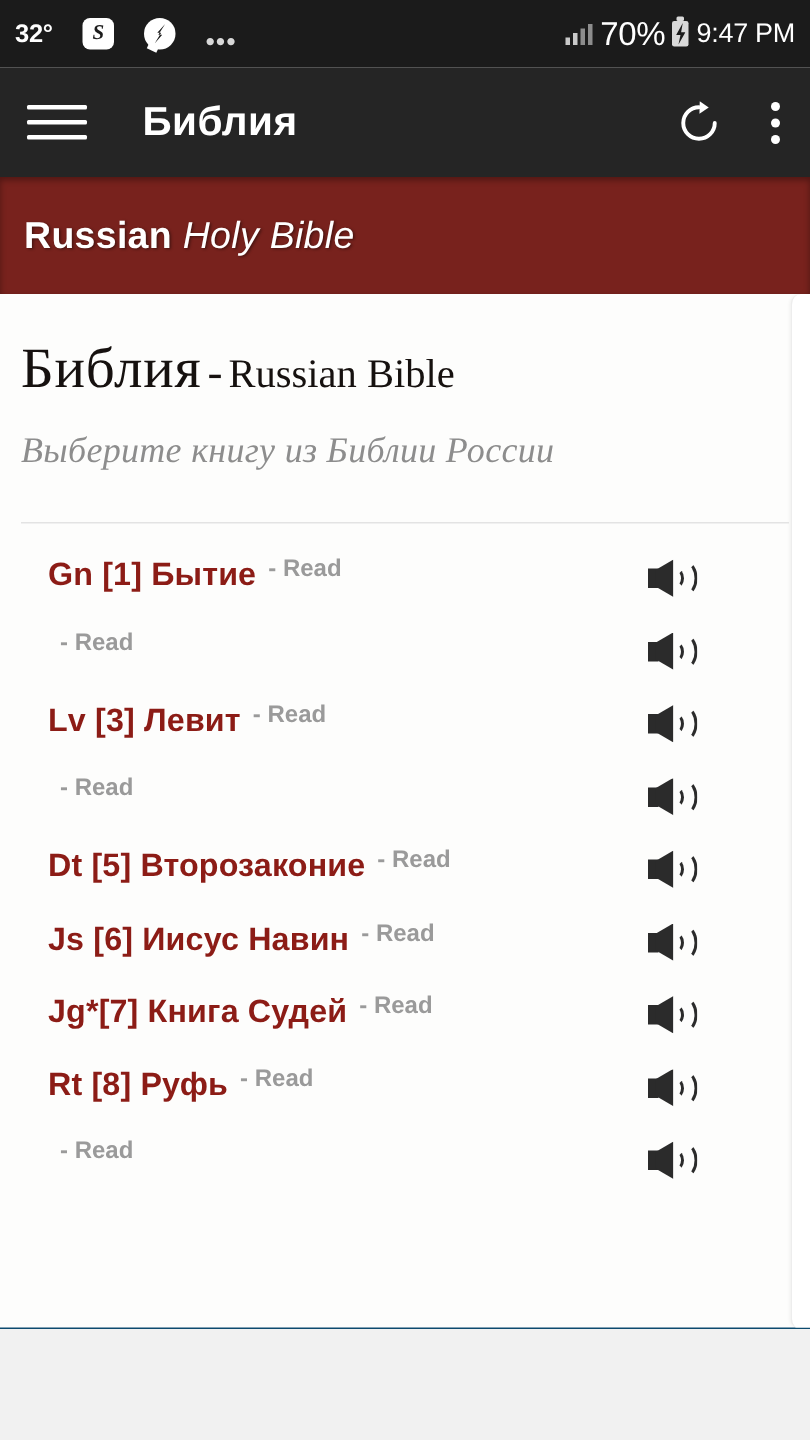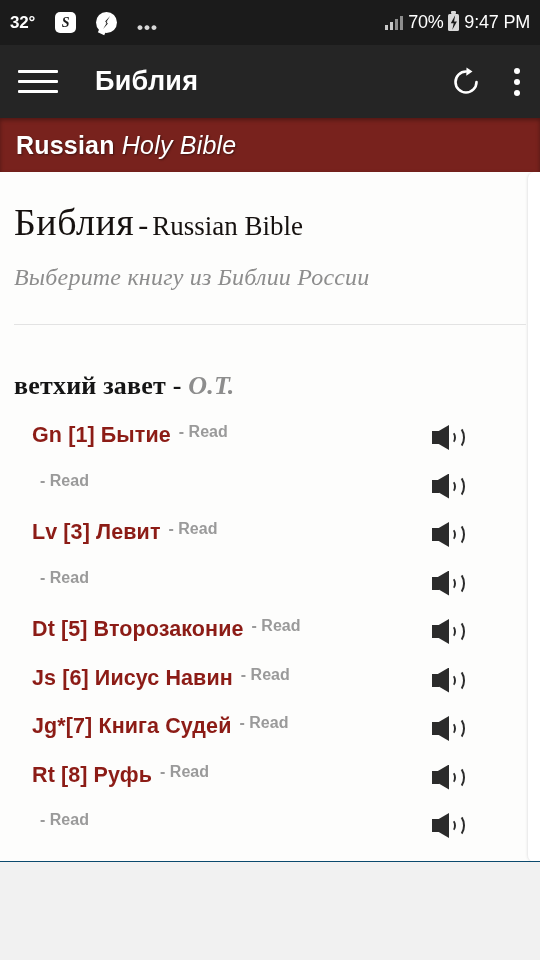--- a/index.html
+++ b/index.html
@@ -42,21 +42,21 @@
     transform:rotate(25deg);
   }
   .sb-dots{ font-size:17px; font-weight:bold; color:#d8d8d8; letter-spacing:1px; line-height:10px;}
   .sb-right{ margin-left:auto; display:flex; align-items:center; gap:5px; }
   .sb-signal{ display:flex; align-items:flex-end; gap:1.5px; height:15px; }
   .sb-signal i{ display:block; width:3.5px; background:#8d8d8d; }
   .sb-signal i:nth-child(1){ height:5px;  background:#c9c9c9;}
   .sb-signal i:nth-child(2){ height:8px;  background:#c9c9c9;}
   .sb-signal i:nth-child(3){ height:11px; background:#8d8d8d;}
   .sb-signal i:nth-child(4){ height:14px; background:#8d8d8d;}
-  .sb-pct{ font-size:18px; letter-spacing:-.3px; }
+  .sb-pct{ font-size:22px; letter-spacing:-.3px; }
   .sb-batt{
     position:relative; width:11px; height:17px;
     border-radius:1.5px; background:#d9d9d9;
   }
   .sb-batt::before{
     content:""; position:absolute; top:-3px; left:3px;
     width:5px; height:3px; background:#d9d9d9; border-radius:1px;
   }
   .sb-batt::after{
     content:""; position:absolute; inset:0;
@@ -79,21 +79,21 @@
     color:#ffffff; font-size:27px; font-weight:bold;
     margin-left:37px; letter-spacing:.3px;
   }
   .appbar-actions{ margin-left:auto; display:flex; align-items:center; gap:24px; }
   .icon-refresh{ width:32px; height:32px; position:relative; cursor:pointer; }
   .kebab{ width:7px; display:flex; flex-direction:column; gap:5px; cursor:pointer; padding:4px 8px;}
   .kebab i{ display:block; width:6px; height:6px; border-radius:50%; background:#ffffff; }
 
   
   .banner{
-    width:540px; height:54px; background:#78221d;
+    width:540px; height:78px; background:#78221d;
     display:flex; align-items:center; padding:0 16px;
     box-shadow:inset 0 2px 4px rgba(0,0,0,.35);
   }
   .banner-text{ color:#ffffff; font-size:25px; letter-spacing:.2px;
     text-shadow:1px 1px 2px rgba(0,0,0,.45); }
   .banner-text .b{ font-weight:bold; }
   .banner-text .i{ font-style:italic; }
 
   
   .page{
@@ -227,23 +227,20 @@
     <div class="title">
       <span class="main">Библия</span>
       <span class="dash">-</span>
       <span class="sub">Russian Bible</span>
     </div>
 
     <div class="subtitle">Выберите книгу из Библии России</div>
 
     <div class="divider"></div>
 
-    <div class="section-head">
-      <span>ветхий завет - </span><span class="ot">O.T.</span>
-    </div>
 
     <div class="book-list" id="book-list">
         <div class="book-row">
           <span class="book-link">Gn [1] Бытие</span>
           <span class="book-read">- Read</span>
           <span class="speaker">
             <span class="body"></span>
             <span class="cone"></span>
             <span class="w1"></span>
             <span class="w2"></span>

